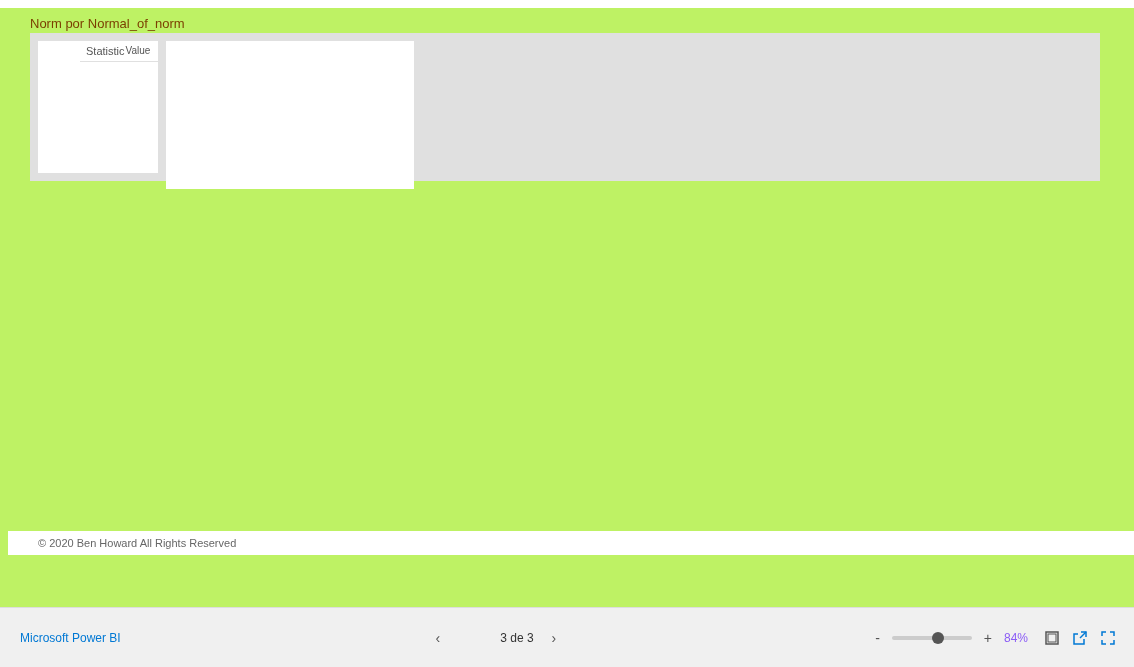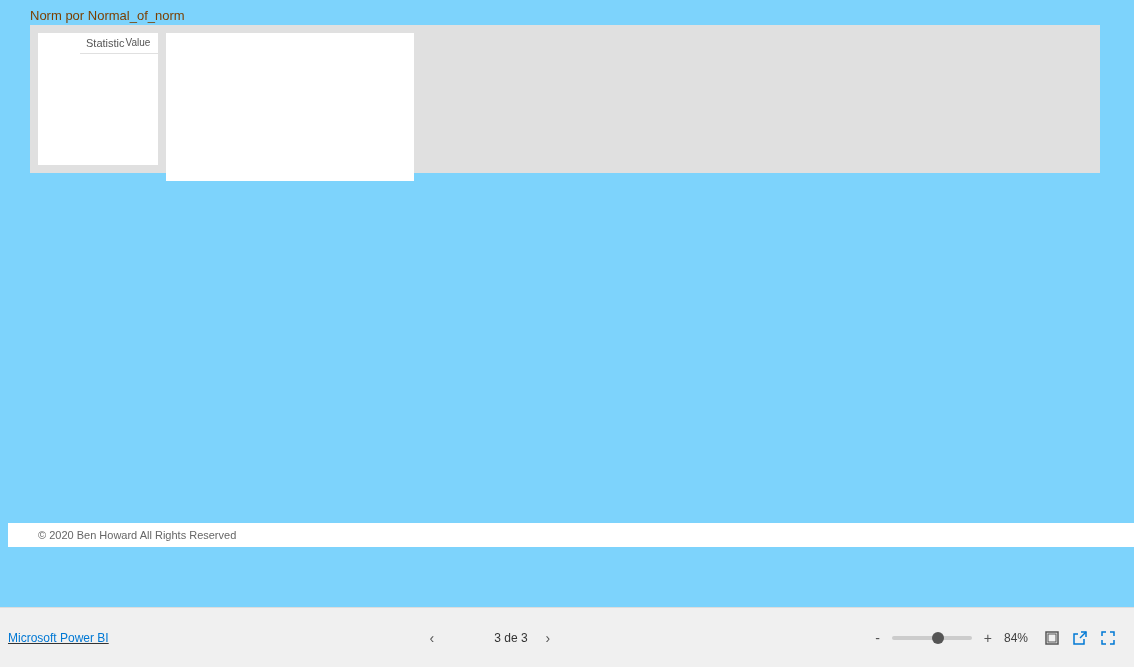--- a/index.html
+++ b/index.html
@@ -11,22 +11,23 @@
       font-size: 12px;
       color: #333;
       overflow: hidden;
       position: relative;
     }
 
     
     .main-content {
       width: 100%;
       height: 607px;
-      background: #7dd3fc;
+      background: #bef264;
       position: relative;
+      margin-top: 8px;
     }
 
     
     .page-title {
       position: absolute;
       top: 8px;
       left: 30px;
       font-size: 13px;
       color: #7B3F00;
       font-weight: 400;
@@ -103,22 +104,21 @@
       width: 1134px;
       height: 60px;
       background: #f0f0f0;
       border-top: 1px solid #ddd;
       display: flex;
       align-items: center;
       justify-content: space-between;
     }
 
     .status-bar-left {
-      padding-left: 8px;
-      text-decoration: underline;
+      padding-left: 20px;
     }
 
     .powerbi-link {
       color: #0078d4;
       text-decoration: none;
       font-size: 12px;
     }
 
     .status-bar-center {
       display: flex;
@@ -174,21 +174,21 @@
       background: #555;
       border-radius: 50%;
       position: absolute;
       top: -4px;
       left: 58%;
       transform: translateX(-50%);
     }
 
     .zoom-level {
       font-size: 12px;
-      color: #404040;
+      color: #8b5cf6;
       min-width: 30px;
     }
 
     .icon-button {
       background: none;
       border: none;
       cursor: pointer;
       color: #7B3F00;
       font-size: 16px;
       display: flex;

